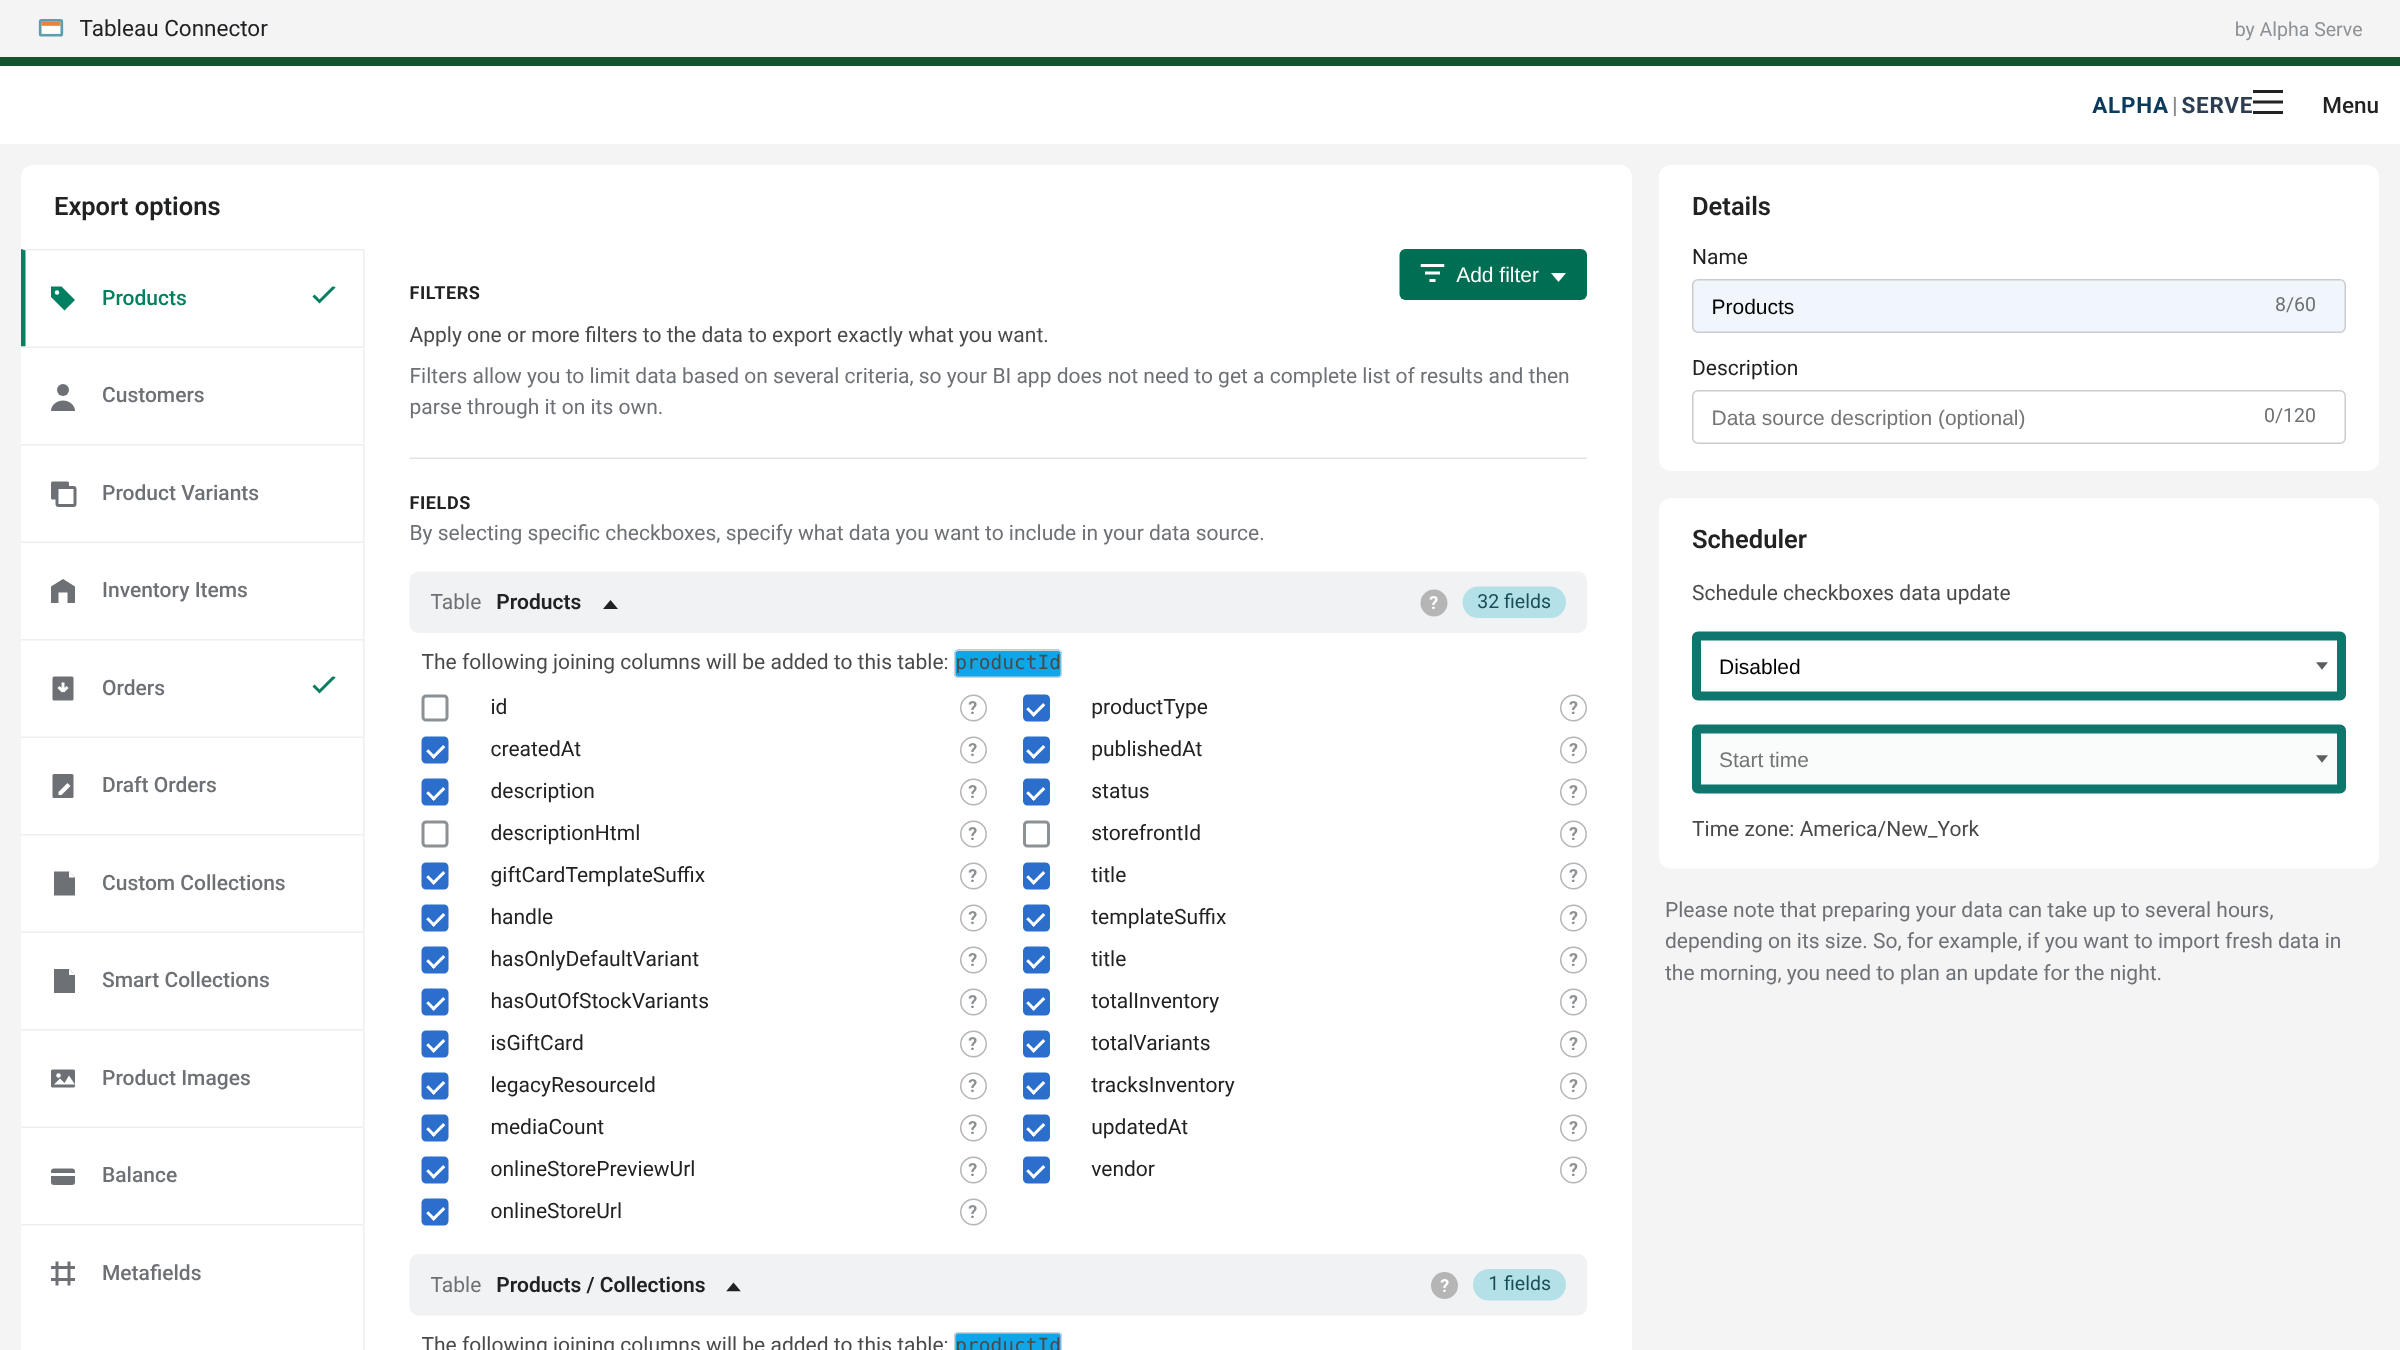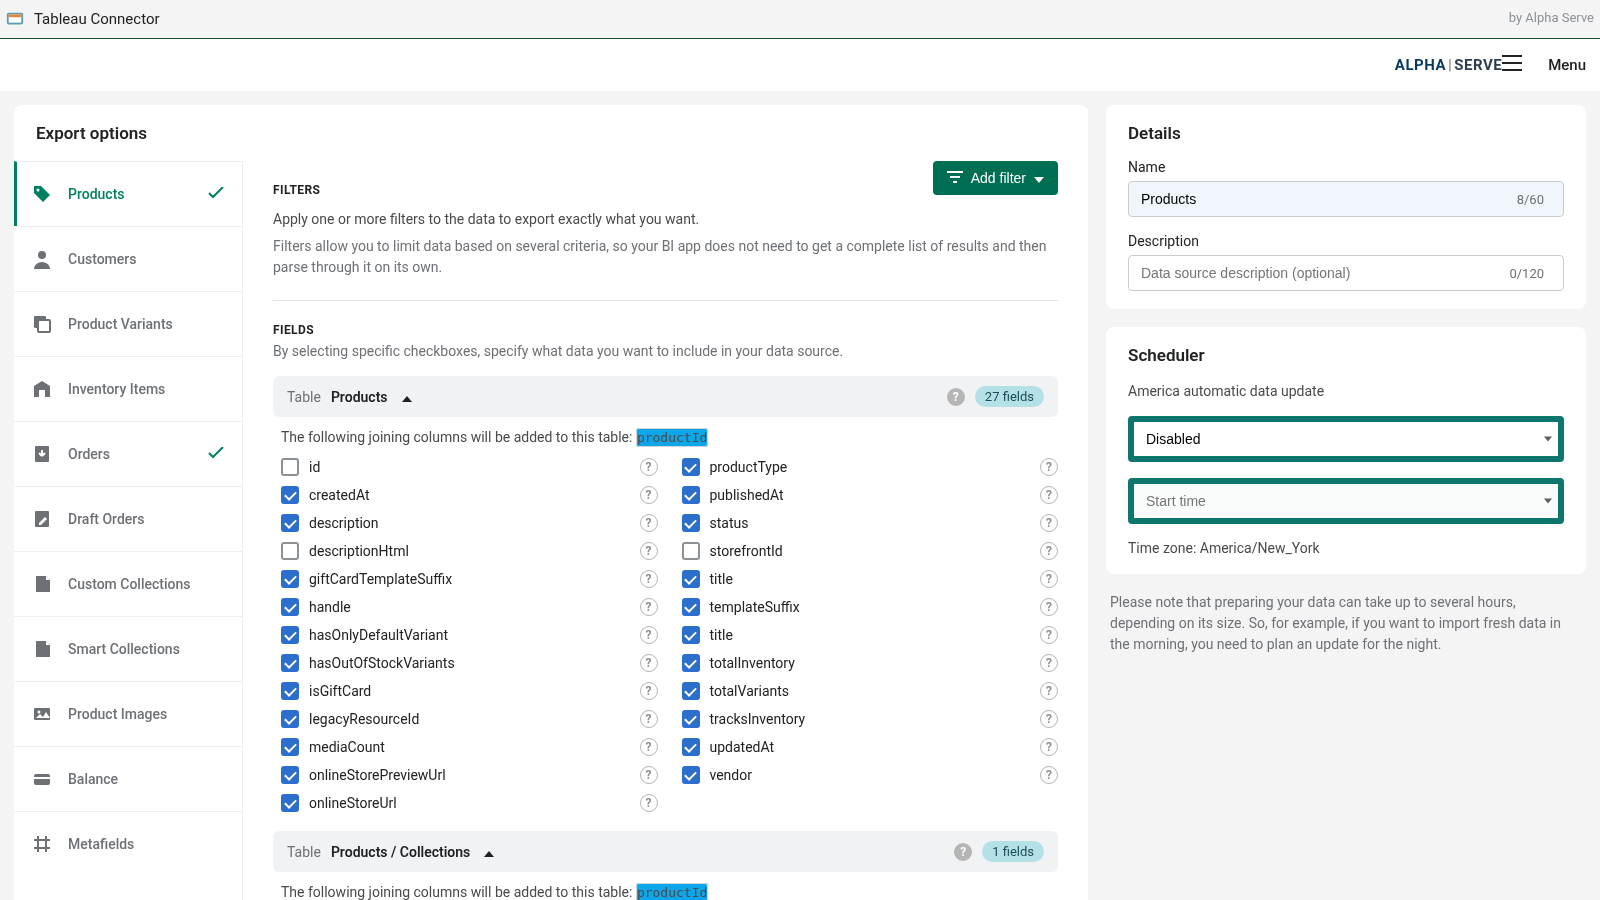--- a/index.html
+++ b/index.html
@@ -1,18 +1,18 @@
 <!DOCTYPE html>
 <html><head>
 <meta charset="utf-8">
 <style>
 * { box-sizing: border-box; margin: 0; padding: 0; }
 body { font-family: -apple-system, BlinkMacSystemFont, "Segoe UI", Roboto, sans-serif; background: #f4f4f5; color: #202223; font-size: 14px; }
 
-.topbar { background: #f4f4f5; padding: 10px 6px; display: flex; align-items: flex-start; justify-content: space-between; border-bottom: 1px solid #14532d; }
+.topbar { background: #f4f4f5; padding: 10px 25px; display: flex; align-items: flex-end; justify-content: space-between; border-bottom: 6px solid #14532d; }
 .topbar-left { display: flex; align-items: center; gap: 10px; }
 .topbar-icon { width: 18px; height: 18px; }
 .topbar-title { font-size: 15px; color: #202223; }
 .topbar-right { font-size: 13px; color: #8c9196; }
 
 .headerbar { background: #fff; padding: 16px 14px; display: flex; align-items: center; justify-content: flex-end; }
 .logo { font-weight: 700; font-size: 15px; letter-spacing: 0.5px; color: #2c3e50; }
 .logo .alpha { color: #0b3b5c; }
 .logo .sep { color: #888; margin: 0 2px; }
 .menu-btn { display: flex; align-items: center; gap: 26px; font-size: 15px; cursor: pointer; font-weight: 500; }
@@ -45,21 +45,21 @@
 .caret-up { margin-left: 4px; }
 .spacer { flex: 1; }
 .help-circle { width: 18px; height: 18px; border-radius: 50%; background: #b5b5b5; color: #fff; display: inline-flex; align-items: center; justify-content: center; font-size: 12px; font-weight: 700; cursor: pointer; }
 .help-circle.outline { background: transparent; border: 1.5px solid #b5b5b5; color: #8c9196; }
 .fields-badge { background: #b4e1e8; color: #1a4d57; border-radius: 12px; padding: 3px 10px; font-size: 13px; }
 
 .join-text { color: #4a4a4a; margin: 12px 0 8px 8px; }
 .code-chip { background: #0ea5e9; border: 1px solid #d2d5d8; border-radius: 3px; padding: 1px 0; font-family: monospace; font-size: 13px; }
 
 .fields-grid { display: grid; grid-template-columns: 1fr 1fr; column-gap: 24px; margin-left: 8px; }
-.field-row { display: flex; align-items: center; padding: 5px 0; gap: 10px; }
+.field-row { display: flex; align-items: center; padding: 5px 0; gap: 28px; }
 .checkbox { width: 18px; height: 18px; border: 2px solid #8c9196; border-radius: 3px; cursor: pointer; display: flex; align-items: center; justify-content: center; flex-shrink: 0; }
 .checkbox.checked { background: #2c6ecb; border-color: #2c6ecb; }
 .checkbox.checked::after { content: ""; width: 5px; height: 9px; border: solid #fff; border-width: 0 2px 2px 0; transform: rotate(45deg); margin-top: -2px; }
 .field-label { flex: 1; color: #202223; }
 .field-help { margin-left: auto; }
 
 .details { width: 480px; display: flex; flex-direction: column; gap: 18px; }
 .details-card { background: #fff; border-radius: 8px; padding: 18px 22px; }
 .details-title { font-size: 17px; font-weight: 600; margin-bottom: 16px; }
 .details-label { font-size: 14px; color: #202223; margin-bottom: 6px; }
@@ -244,21 +244,21 @@
           <div class="desc-sub" style="margin-top:4px;">By selecting specific checkboxes, specify what data you want to include in your data source.</div>
           <div id="tables-container">
               <div class="table-header">
                 <span class="table-word">Table</span> 
                 <span class="table-name">Products</span>
                 <span class="caret-up"><svg width="10" height="6" viewBox="0 0 10 6">
                     <path d="M0 6l5-6 5 6z" fill="#202223"></path>
                   </svg></span>
                 <span class="spacer"></span>
                 <span class="help-circle">?</span>
-                <span class="fields-badge">27 fields</span>
+                <span class="fields-badge">32 fields</span>
               </div>
               <div class="join-text">The following joining columns will be added to this table: <span class="code-chip">productId</span></div>
               <div class="fields-grid">
                 <div>
                   <div class="field-row">
                     <span class="checkbox"></span>
                     <span class="field-label">id</span>
                     <span class="help-circle outline field-help">?</span>
                   </div>
                   <div class="field-row">
@@ -416,21 +416,21 @@
         <div class="details-label">Description</div>
         <div class="input-wrap">
           <input class="text-input" placeholder="Data source description (optional)" style="">
           <span class="char-count">0/120</span>
         </div>
       </div>
     </div>
 
     <div class="details-card">
       <div class="details-title">Scheduler</div>
-      <div class="desc-sub" style="margin:0 0 14px 0; color:#4a4a4a;">America automatic data update</div>
+      <div class="desc-sub" style="margin:0 0 14px 0; color:#4a4a4a;">Schedule checkboxes data update</div>
       <div class="details-group">
         <div class="select-wrap">
           <select class="select-input">
             <option>Disabled</option>
           </select>
         </div>
       </div>
       <div class="details-group">
         <div class="select-wrap disabled">
           <input class="select-input" disabled="" placeholder="Start time" style="">

